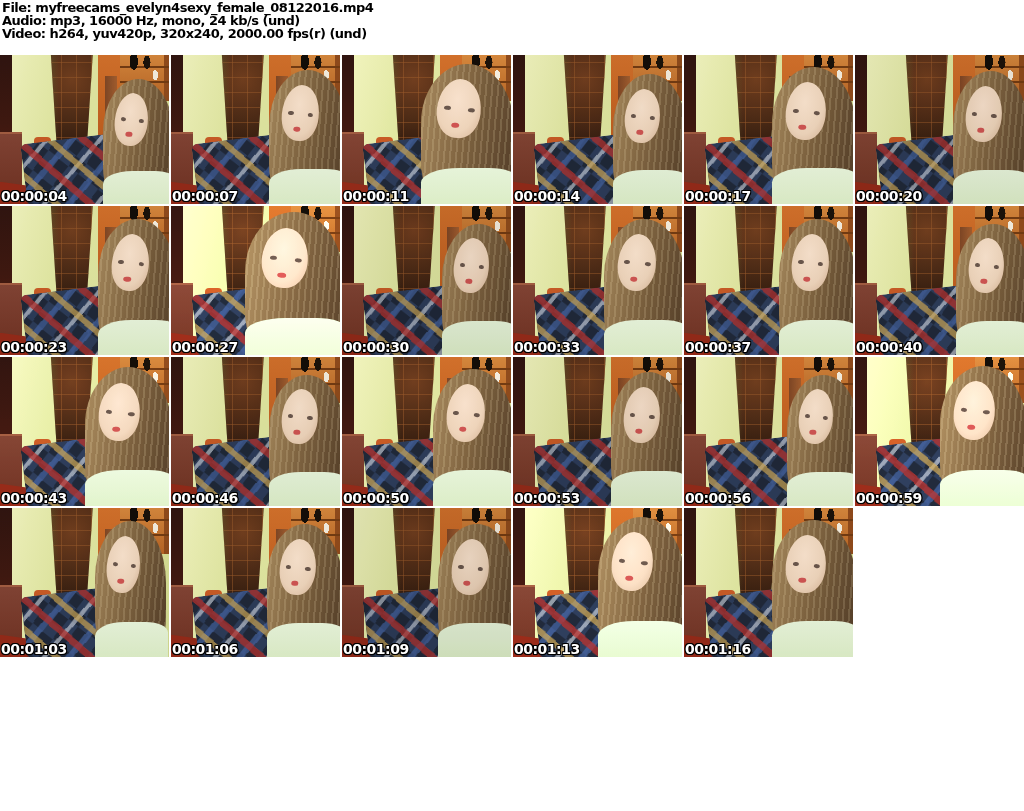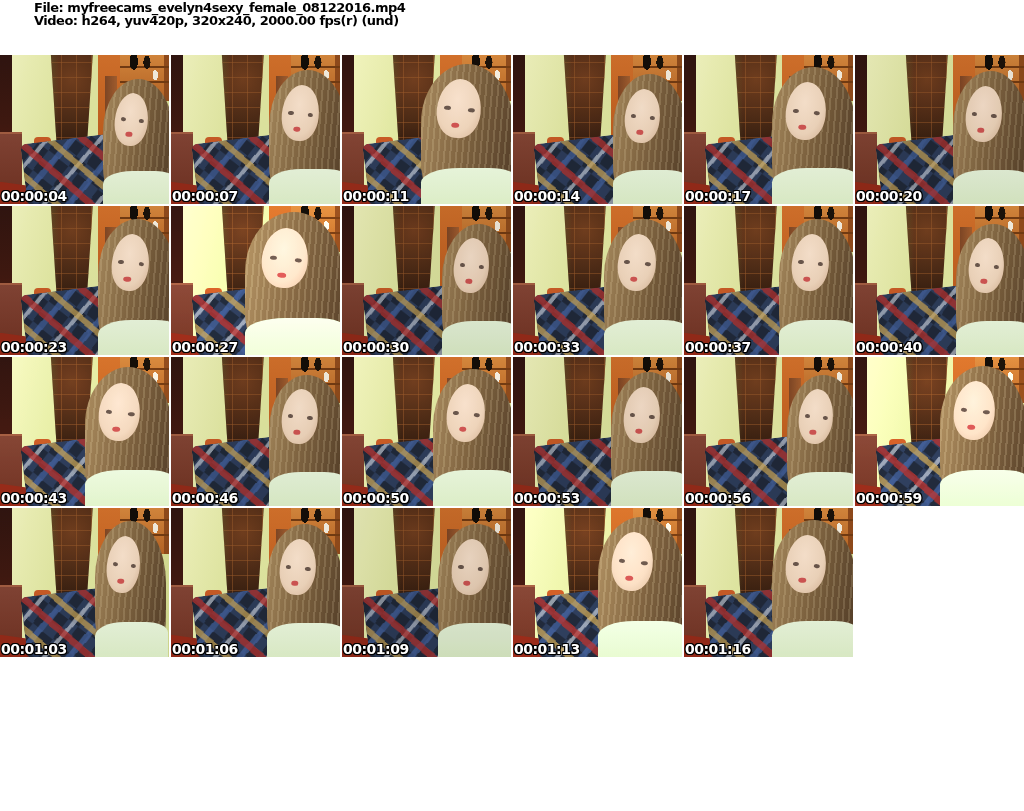--- a/index.html
+++ b/index.html
@@ -1,20 +1,20 @@
 <!DOCTYPE html>
 <html style="--c-wall: #d9df9d; --c-orange: #c96f2e; --c-stove: #3a2112; --c-quilt: #1f2736; --c-floor: #8c2a1a; --c-wardrobe: #4f1d12; --c-cabinet: #7d4334; --c-headboard: #c05a28; --c-hair: #7d6342; --c-skin: #e8d0b8; --c-shirt: #d8e8c4; --c-ts_fg: #ffffff;"><head>
 <meta charset="utf-8">
 <style>
   * { margin:0; padding:0; box-sizing:border-box; }
   html,body { width:1024px; height:811px; background:#fff; overflow:hidden; }
   body { font-family:"DejaVu Sans", "Liberation Sans", sans-serif; }
 
   
-  .hdr { height:55px; padding:1px 8px 0 2px; background:#fff;margin-left:32px; }
+  .hdr { height:55px; padding:1px 8px 0 2px; background:#fff; }
   .hdr .line {
     font-weight:bold; font-size:13px; line-height:13px;
     letter-spacing:-0.5px; color:#000; white-space:nowrap;
   }
 
   
   .grid { display:grid; grid-template-columns:repeat(6,1fr); gap:2px; background:#fff; }
   .thumb { position:relative; height:149px; overflow:hidden; background:var(--c-wall,#d9df9d); }
 
   .scene { position:absolute; inset:0; overflow:hidden;
@@ -90,20 +90,21 @@
         font-weight:bold; font-size:14px; line-height:14px; letter-spacing:-0.5px;
         color:var(--c-ts_fg,#fff);
         text-shadow:-1px -1px 0 #000,1px -1px 0 #000,-1px 1px 0 #000,1px 1px 0 #000,
                     0 -1px 0 #000,0 1px 0 #000,-1px 0 0 #000,1px 0 0 #000; }
 </style>
 </head>
 <body>
 
 <div class="hdr">
   <div class="line">File: myfreecams_evelyn4sexy_female_08122016.mp4</div>
+  <div class="line">Audio: mp3, 16000 Hz, mono, 24 kb/s (und)</div>
   <div class="line">Video: h264, yuv420p, 320x240, 2000.00 fps(r) (und)</div>
 </div>
 
 <div class="grid">
     <figure class="thumb" style="--pw: 42%; --ht: 16%; --pr: -3%; --br: 1;">
     <div class="scene">
       <div class="layer wall"></div>
       <div class="layer mirror"></div>
       <div class="layer cabinet"></div>
       <div class="layer floor"></div>

